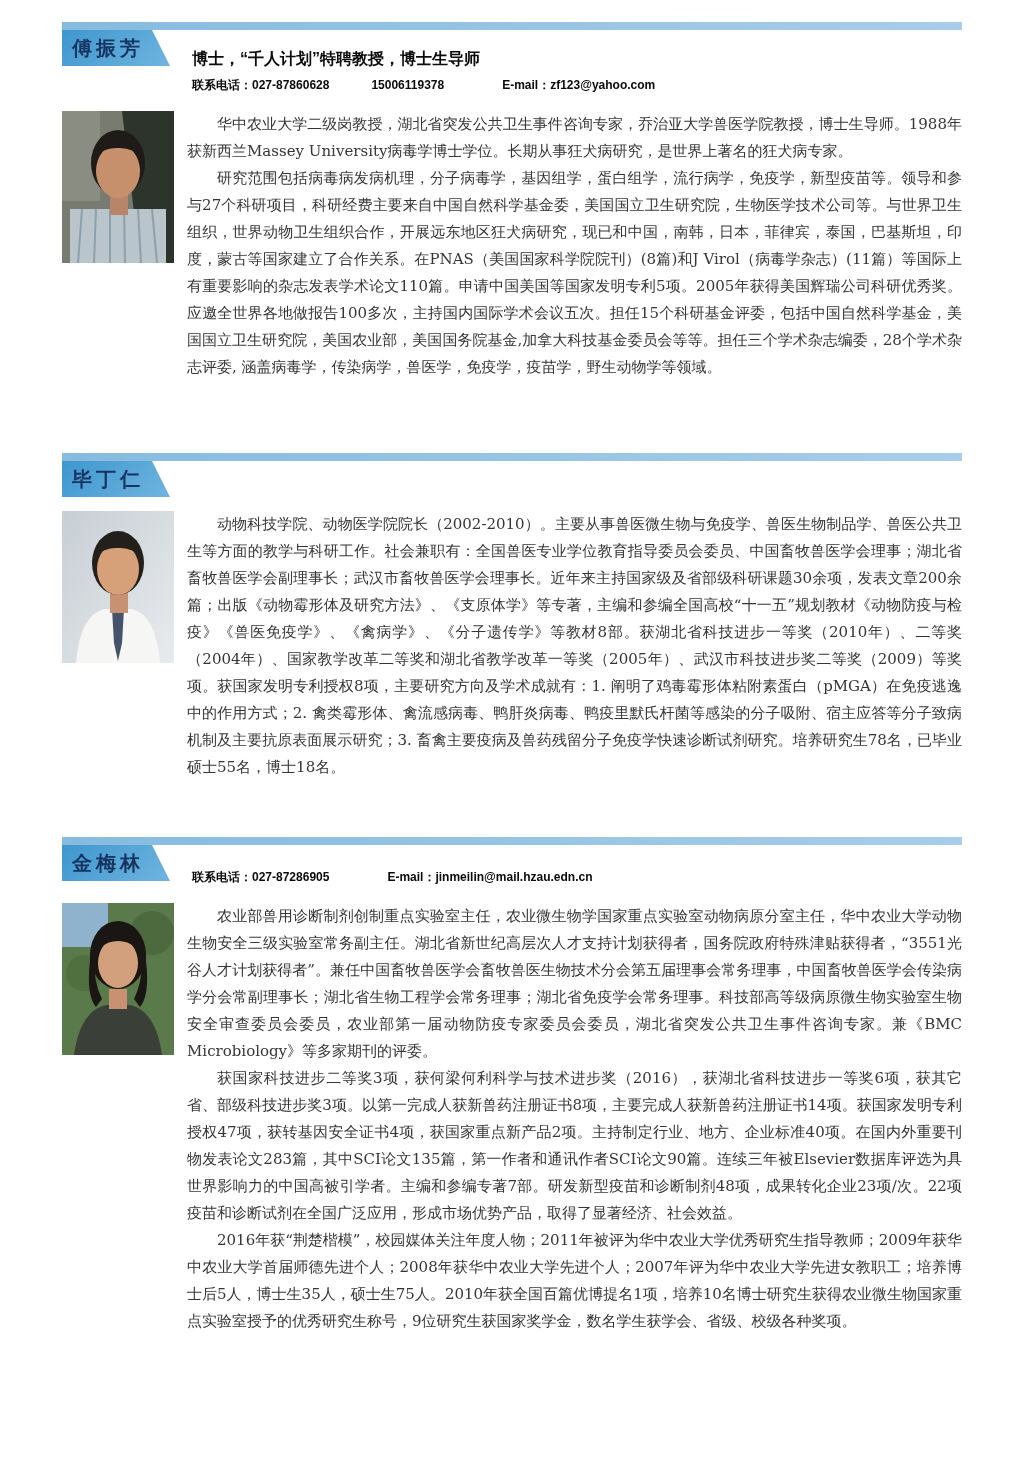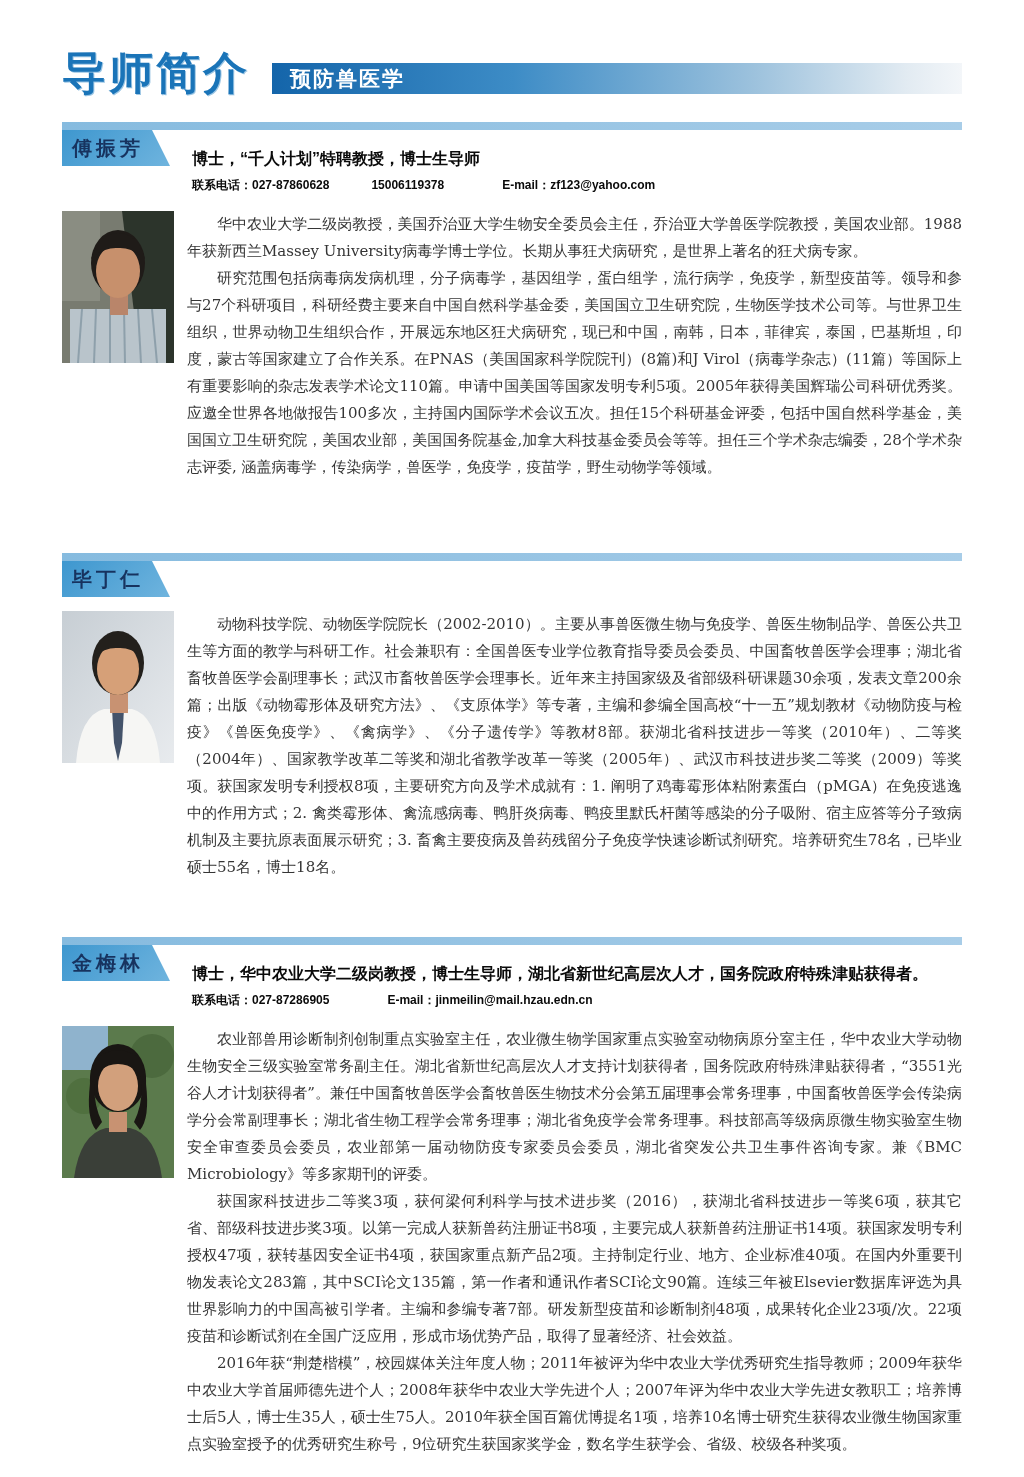--- a/index.html
+++ b/index.html
@@ -113,26 +113,20 @@
   .prof-section.s1 { margin-top: 22px; }
   .prof-section.s2 { margin-top: 72px; }
   .prof-section.s3 { margin-top: 56px; }
 </style>
 </head>
 <body>
 
 <div class="page">
   <div class="inner">
 
-    <header class="page-header">
-      <div class="page-title">导师简介</div>
-      <div class="subject-banner">
-        <span>预防兽医学</span>
-      </div>
-    </header>
 
     <section class="prof-section s1">
       <div class="section-strip"></div>
       <div class="head-row">
         <div class="name-badge">
           <span>傅振芳</span>
         </div>
         <div class="head-text">
           <div class="prof-title">博士，“千人计划”特聘教授，博士生导师</div>
           <div class="contact-line">
@@ -155,21 +149,21 @@
               <line x1="76" y1="98" x2="79" y2="152"></line>
                 <line x1="90" y1="98" x2="95" y2="152"></line>
             </g>
             <rect x="48" y="82" width="18" height="22" fill="#b9856a"></rect>
             <ellipse cx="56" cy="52" rx="27" ry="33" fill="#1f1b18"></ellipse>
             <ellipse cx="56" cy="60" rx="22" ry="27" fill="#c7906c"></ellipse>
             <path d="M29 48 Q38 22 56 22 Q76 22 83 48 Q70 36 56 37 Q42 36 29 48 Z" fill="#1f1b18"></path>
           </svg>
         </div>
         <div class="bio">
-          <p>华中农业大学二级岗教授，美国乔治亚大学生物安全委员会主任，乔治亚大学兽医学院教授，美国农业部。1988年获新西兰Massey University病毒学博士学位。长期从事狂犬病研究，是世界上著名的狂犬病专家。</p>
+          <p>华中农业大学二级岗教授，湖北省突发公共卫生事件咨询专家，乔治亚大学兽医学院教授，博士生导师。1988年获新西兰Massey University病毒学博士学位。长期从事狂犬病研究，是世界上著名的狂犬病专家。</p>
           <p>研究范围包括病毒病发病机理，分子病毒学，基因组学，蛋白组学，流行病学，免疫学，新型疫苗等。领导和参与27个科研项目，科研经费主要来自中国自然科学基金委，美国国立卫生研究院，生物医学技术公司等。与世界卫生组织，世界动物卫生组织合作，开展远东地区狂犬病研究，现已和中国，南韩，日本，菲律宾，泰国，巴基斯坦，印度，蒙古等国家建立了合作关系。在PNAS（美国国家科学院院刊）(8篇)和J Virol（病毒学杂志）(11篇）等国际上有重要影响的杂志发表学术论文110篇。申请中国美国等国家发明专利5项。2005年获得美国辉瑞公司科研优秀奖。应邀全世界各地做报告100多次，主持国内国际学术会议五次。担任15个科研基金评委，包括中国自然科学基金，美国国立卫生研究院，美国农业部，美国国务院基金,加拿大科技基金委员会等等。担任三个学术杂志编委，28个学术杂志评委, 涵盖病毒学，传染病学，兽医学，免疫学，疫苗学，野生动物学等领域。</p>
         </div>
       </div>
     </section>
 
     <section class="prof-section s2">
       <div class="section-strip"></div>
       <div class="head-row">
         <div class="name-badge">
           <span>毕丁仁</span>
@@ -199,21 +193,20 @@
       </div>
     </section>
 
     <section class="prof-section s3">
       <div class="section-strip"></div>
       <div class="head-row">
         <div class="name-badge">
           <span>金梅林</span>
         </div>
         <div class="head-text">
-          <div class="prof-title">博士，华中农业大学二级岗教授，博士生导师，湖北省新世纪高层次人才，国务院政府特殊津贴获得者。</div>
           <div class="contact-line">
             <span>联系电话：</span><span>027-87286905</span><span class="sp-56">E-mail：</span><span>jinmeilin@mail.hzau.edn.cn</span>
           </div>
         </div>
       </div>
       <div class="body-row">
         <div class="photo">
           <svg width="112" height="152" viewBox="0 0 112 152" xmlns="http://www.w3.org/2000/svg">
             <rect width="112" height="152" fill="#5b7a4c"></rect>
             <rect x="0" y="0" width="46" height="44" fill="#8fb3cd"></rect>

